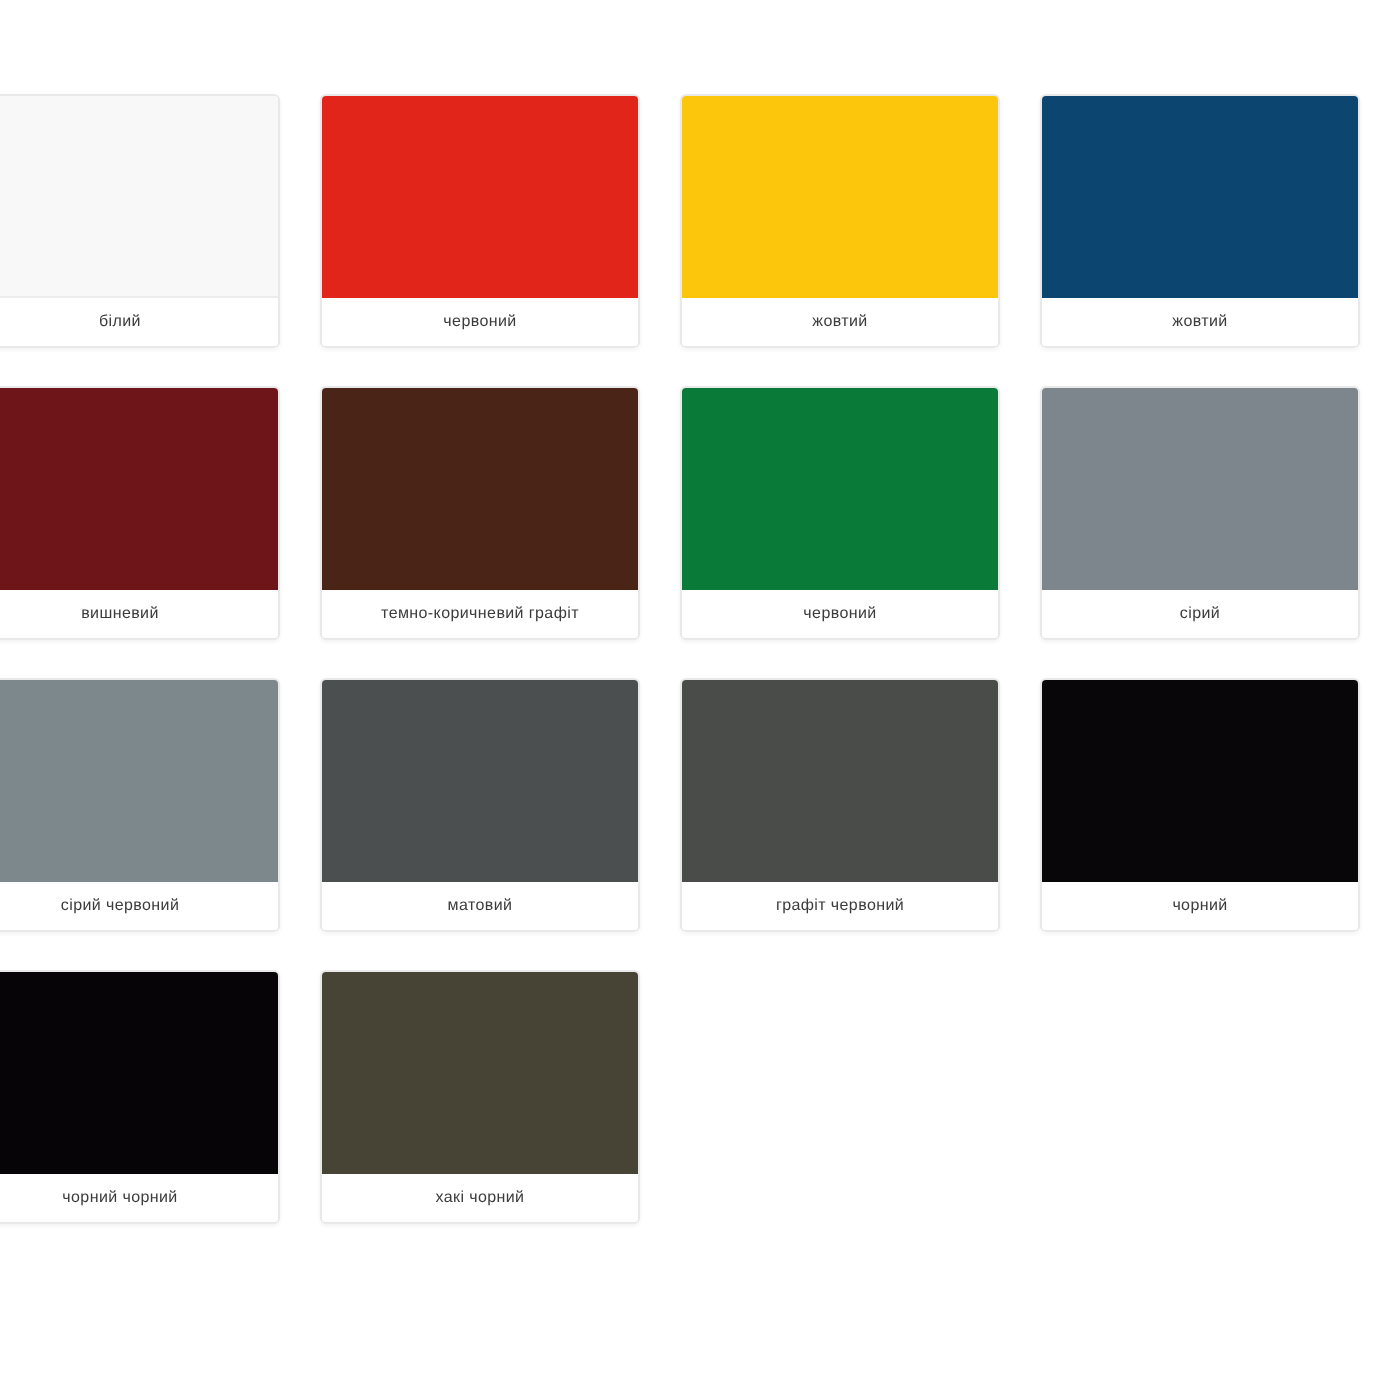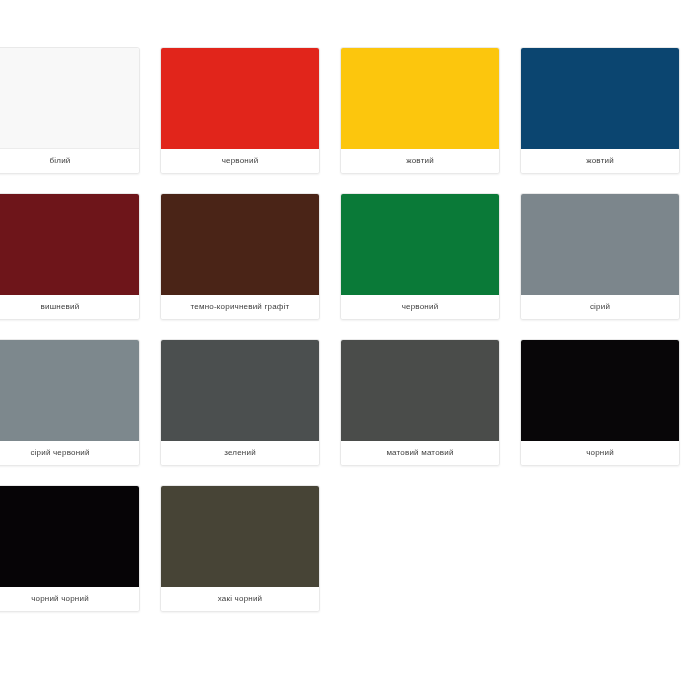--- a/index.html
+++ b/index.html
@@ -134,27 +134,27 @@
       </div>
       <div class="grid-cell">
         <div class="swatch-card">
           <div class="swatch-color" style="background: rgb(125, 136, 141);"></div>
           <div class="swatch-label">сірий червоний</div>
         </div>
       </div>
       <div class="grid-cell">
         <div class="swatch-card">
           <div class="swatch-color" style="background: rgb(75, 79, 79);"></div>
-          <div class="swatch-label">зелений</div>
+          <div class="swatch-label">матовий</div>
         </div>
       </div>
       <div class="grid-cell">
         <div class="swatch-card">
           <div class="swatch-color" style="background: rgb(74, 76, 74);"></div>
-          <div class="swatch-label">матовий матовий</div>
+          <div class="swatch-label">графіт червоний</div>
         </div>
       </div>
       <div class="grid-cell">
         <div class="swatch-card">
           <div class="swatch-color" style="background: rgb(8, 6, 8);"></div>
           <div class="swatch-label">чорний</div>
         </div>
       </div>
       <div class="grid-cell">
         <div class="swatch-card">

